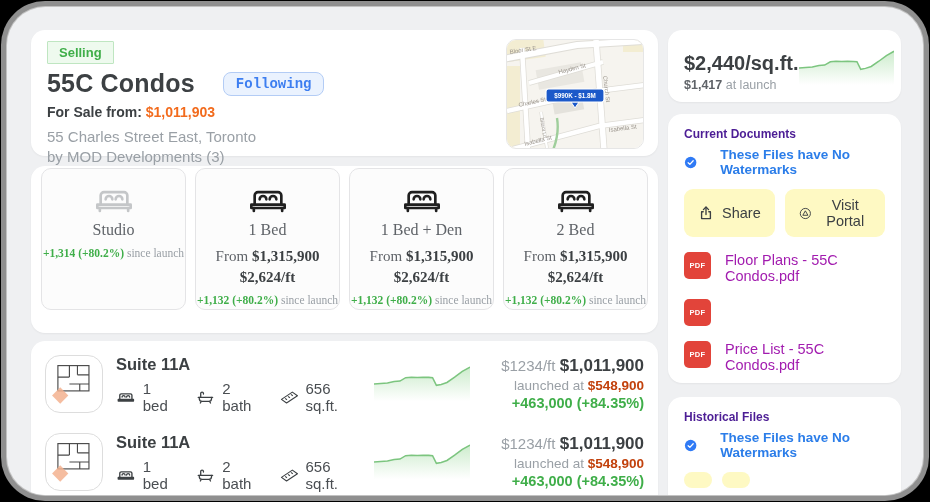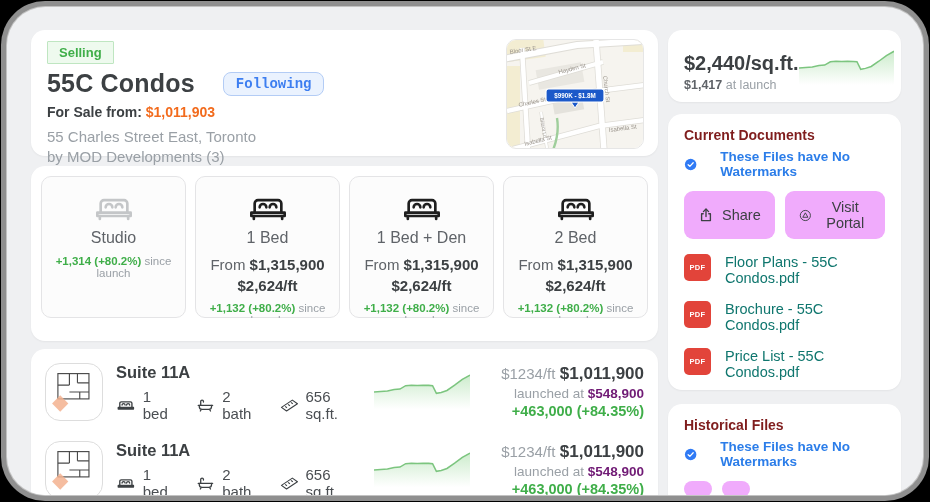--- a/index.html
+++ b/index.html
@@ -21,21 +21,21 @@
   .proj-title { font-size:25px; font-weight:700; color:#3c4043; letter-spacing:.2px; }
   .badge-following { font-size:14px; font-weight:700; color:#3d7ef0; background:#eaf2fe;
     border:1.5px solid #b3ccf5; border-radius:8px; padding:3px 12px; cursor:pointer;font-family:Liberation Mono, monospace; }
   .sale-line { margin-top:6px; font-size:14px; font-weight:700; color:#3c4043; }
   .sale-price { color:#f26b1d; }
   .addr { margin-top:7px; font-size:15px; color:#9aa0a6; line-height:1.35; }
   .map-thumb { position:absolute; right:14px; top:9px; width:138px; height:110px;
     border-radius:10px; overflow:hidden; border:1px solid #e6e6e6; cursor:pointer; }
 
   
-  .units-card { padding:10px 10px 23px 10px; margin-bottom:8px; overflow:hidden; }
+  .units-card { padding:2px 10px 23px 10px; margin-bottom:8px; overflow:hidden;font-family:Liberation Serif, serif; }
   .units-row { display:flex; gap:9px; overflow:hidden; }
   .unit-card { flex:0 0 145px; height:142px; background:#fcfcfc; border:1px solid #e4e4e6;
     border-radius:10px; text-align:center; padding-top:14px; cursor:pointer; }
   .unit-icon { height:30px; color:#1f1f1f; }
   .unit-icon.muted { color:#c4c6c8; }
   .unit-label { font-size:16px; color:#5f6368; margin-top:8px; }
   .unit-from { font-size:15px; color:#5f6368; margin-top:9px; }
   .unit-from b, .unit-ppf { font-weight:700; color:#3c4043; }
   .unit-ppf { font-size:15px; margin-top:4px; }
   .unit-change { font-size:11.5px; margin-top:8px; color:#9aa0a6; }
@@ -49,48 +49,48 @@
   .suite-info { flex:0 0 245px; }
   .suite-name { font-size:16.5px; font-weight:700; color:#3c4043; }
   .suite-specs { display:flex; gap:20px; margin-top:6px; font-size:15px; color:#4a4e52; align-items:center; }
   .spec { display:flex; align-items:center; gap:7px; }
   .spec svg { color:#3c4043; }
   .suite-spark { flex:0 0 96px; }
   .suite-price { flex:1; text-align:right; line-height:1.3; }
   .sp-ppf { font-size:15px; color:#9aa0a6; }
   .sp-price { font-size:17px; font-weight:700; color:#3c4043; }
   .sp-launch { font-size:13.5px; color:#9aa0a6; }
-  .sp-launch b { color:#701a75; }
+  .sp-launch b { color:#c2410c; }
   .sp-change { font-size:14.5px; font-weight:700; color:#3fae49; }
 
   
   .price-card { display:flex; align-items:flex-end; padding:10px 16px; height:72px; margin-bottom:12px; }
   .pc-left { flex:1; }
   .pc-main { font-size:20px; font-weight:700; color:#3c4043; }
   .pc-launch { font-size:12.5px; color:#9aa0a6; margin-top:3px; }
   .pc-launch b { color:#5f6368; font-weight:700; }
   .pc-change { font-size:12.5px; color:#9aa0a6; margin-top:3px; }
   .pc-change b { color:#3fae49; }
   .pc-spark { flex:0 0 95px; }
 
   .docs-card { padding:13px 16px 10px; margin-bottom:14px; }
   .docs-card.hist { height:190px; }
-  .docs-title { font-size:14px; font-weight:700; color:#7f1d1d; }
+  .docs-title { font-size:12px; font-weight:700; color:#4c1d95; }
   .wm-row { display:flex; align-items:center; gap:23px; margin-top:6px; }
   .wm-text { font-size:13.5px; font-weight:700; color:#2b7de9; }
   .btn-row { display:flex; gap:10px; margin-top:12px; }
-  .pill-btn { display:flex; align-items:center; gap:8px; background:#f0abfc; border:none;
+  .pill-btn { display:flex; align-items:center; gap:8px; background:#fef9c3; border:none;
     border-radius:9px; padding:8px 14px; font-size:14.5px; color:#3c4043;
     font-family:inherit; cursor:pointer; }
   .pill-btn svg { color:#3c4043; }
   .file-row { display:flex; align-items:flex-start; gap:14px; margin-top:15px; cursor:pointer; }
   .pdf-ico { flex:0 0 27px; height:27px; background:#e2443a; border-radius:5px;
     color:#fff; font-size:7.5px; font-weight:700; display:flex; align-items:center;
     justify-content:center; letter-spacing:.4px; }
-  .file-name { font-size:14.5px; color:#0f766e; }
+  .file-name { font-size:14.5px; color:#a21caf; }
 </style>
 </head>
 <body>
 
 <div class="window">
   <div class="layout">
 
     <div class="col-left">
 
       <div class="card header-card">
@@ -385,21 +385,20 @@
               </svg>
             <span>Visit Portal</span>
           </button>
         </div>
         <div class="file-row">
           <span class="pdf-ico">PDF</span>
           <span class="file-name">Floor Plans - 55C Condos.pdf</span>
         </div>
         <div class="file-row">
           <span class="pdf-ico">PDF</span>
-          <span class="file-name">Brochure - 55C Condos.pdf</span>
         </div>
         <div class="file-row">
           <span class="pdf-ico">PDF</span>
           <span class="file-name">Price List - 55C Condos.pdf</span>
         </div>
       </div>
 
       <div class="card docs-card hist">
         <div class="docs-title">Historical Files</div>
         <div class="wm-row">

